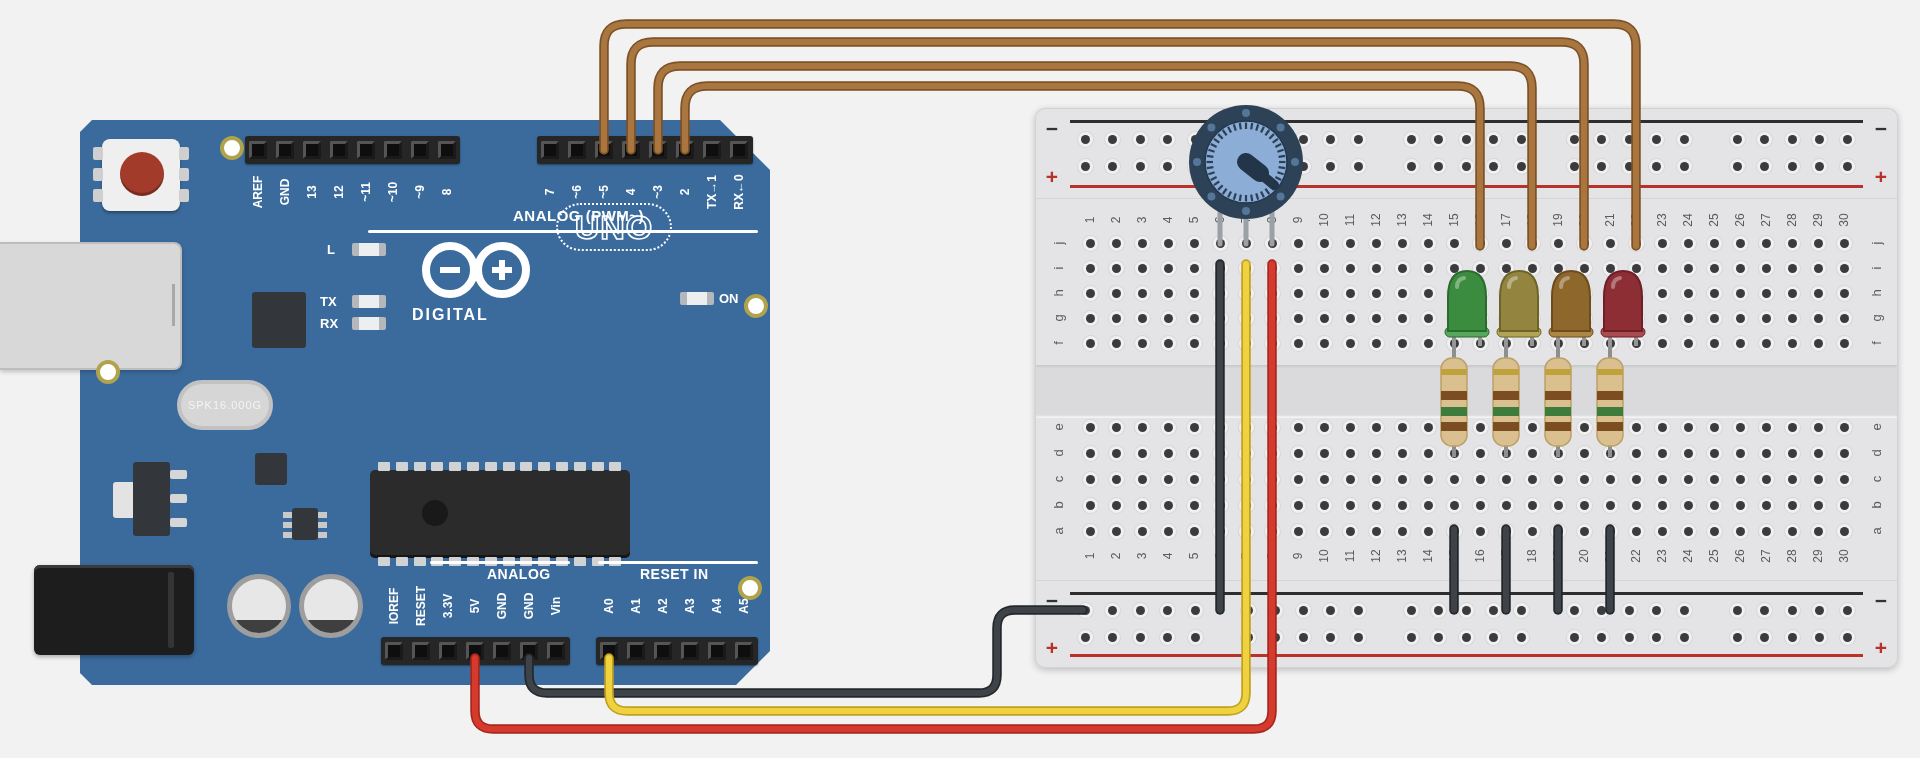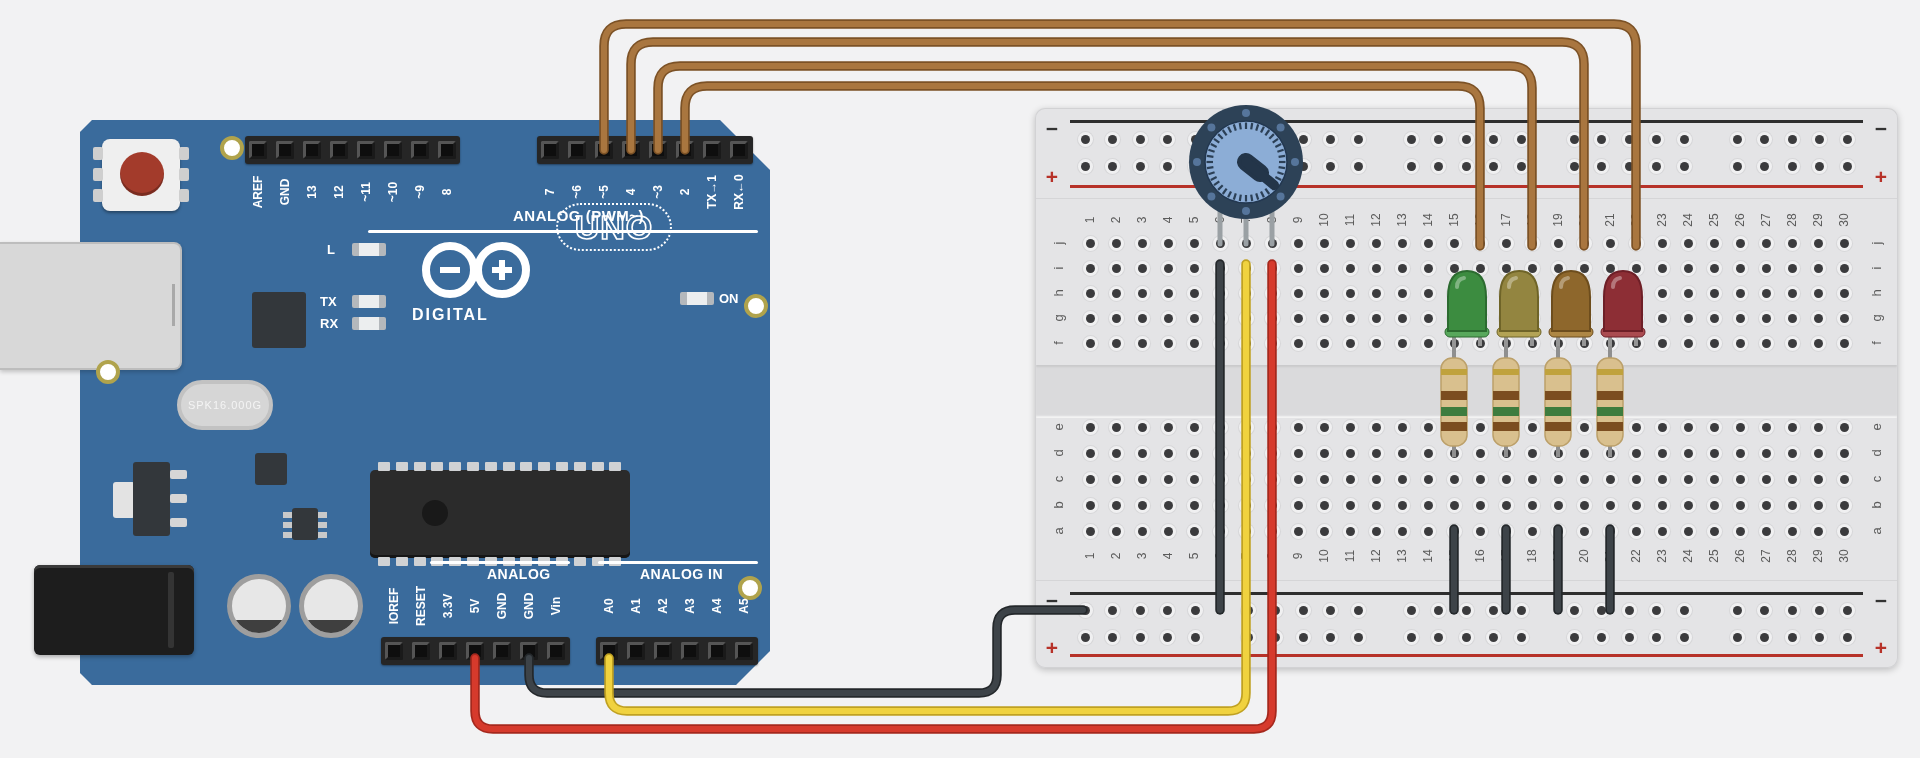--- a/index.html
+++ b/index.html
@@ -661,21 +661,21 @@
         <div class="stub" style="left: 239.4px; top: -8px;"></div>
         <div class="stub" style="left: 239.4px; bottom: -8px;"></div>
         <div style="position: absolute; left: 52px; top: 30px; width: 26px; height: 26px; border-radius: 50%; background: rgb(25, 25, 25);"></div>
       </div>
     <div class="cap" style="left:227px;top:574px;"></div>
     <div class="cap" style="left:299px;top:574px;"></div>
 
     <div class="hline" style="left:430px;top:561px;width:140px;"></div>
     <div class="hline" style="left:598px;top:561px;width:160px;"></div>
     <div class="wlabel" style="left:487px;top:566px;font-size:14px;letter-spacing:.5px;">ANALOG</div>
-    <div class="wlabel" style="left:640px;top:566px;font-size:14px;letter-spacing:.5px;">ANALOG IN</div>
+    <div class="wlabel" style="left:640px;top:566px;font-size:14px;letter-spacing:.5px;">RESET IN</div>
 
     <div id="ard-generated">
         <div class="abs pinstrip" style="left: 245px; top: 136px; width: 215px;"></div>
         <div class="abs pin" style="left: 249px; top: 141px;"></div>
         <div class="vlabel" style="left: 258px; top: 192px;">AREF</div>
         <div class="abs pin" style="left: 276px; top: 141px;"></div>
         <div class="vlabel" style="left: 285px; top: 192px;">GND</div>
         <div class="abs pin" style="left: 303px; top: 141px;"></div>
         <div class="vlabel" style="left: 312px; top: 192px;">13</div>
         <div class="abs pin" style="left: 330px; top: 141px;"></div>

